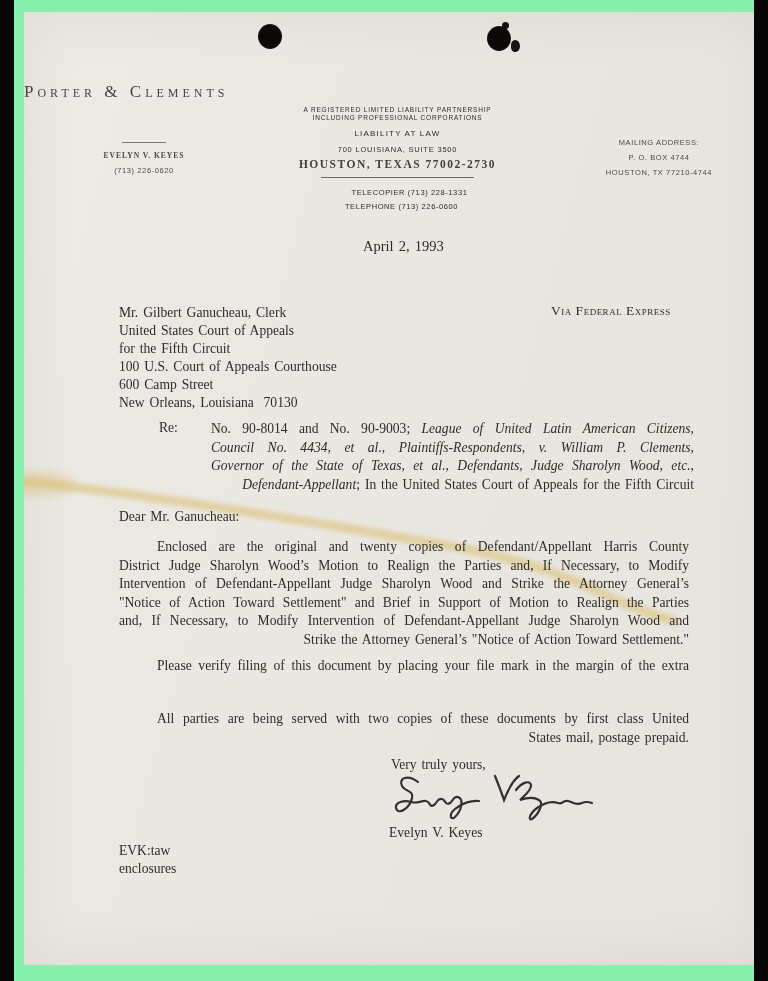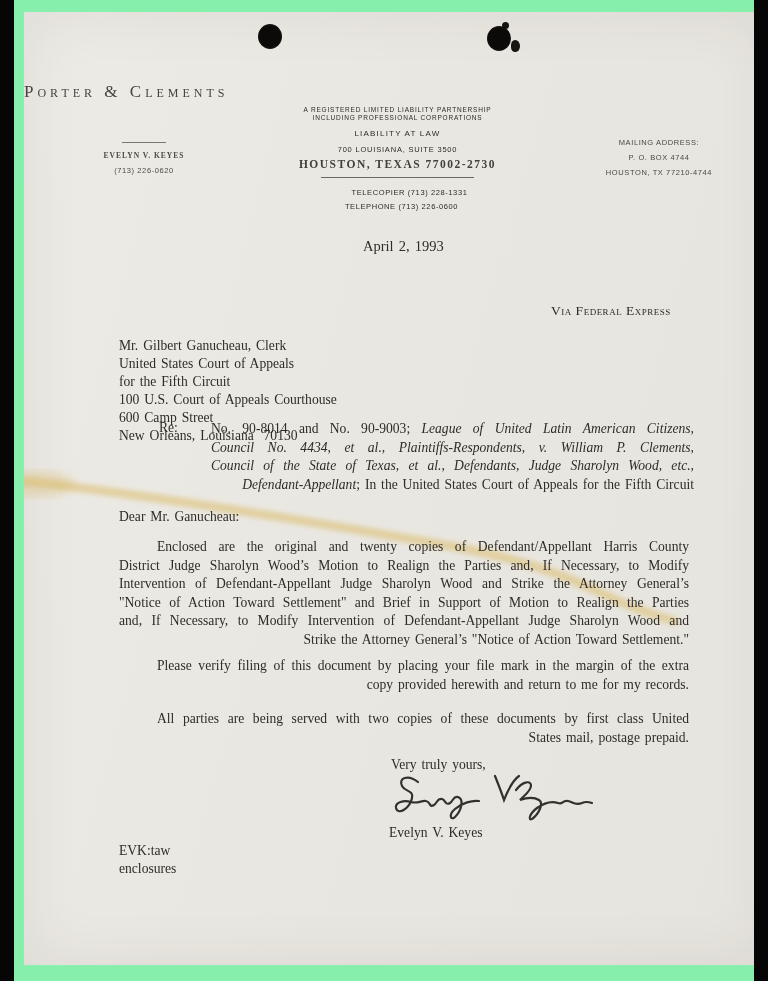--- a/index.html
+++ b/index.html
@@ -46,21 +46,21 @@
 
   .lh-right { position:absolute; left:570px; top:126px; width:130px; text-align:center;
     color:#4c4944; font-family:"Liberation Sans","DejaVu Sans",sans-serif; }
   .lh-right div { font-size:7.5px; letter-spacing:0.6px; margin-bottom:6px; white-space:nowrap; }
 
   
   .typed { color:#2f2c28; font-size:13.6px; word-spacing:1.5px; }
   .date       { position:absolute; left:339px; top:226px; font-size:14.5px; }
   .via        { position:absolute; left:527px; top:291px; font-size:13.5px;
                 font-variant:small-caps; letter-spacing:0.5px; }
-  .recipient  { position:absolute; left:95px; top:292px; width:300px; line-height:18px;margin-top:33px; }
+  .recipient  { position:absolute; left:95px; top:292px; width:300px; line-height:18px; }
   .re-label   { position:absolute; left:135px; top:408px; }
   .re-block   { position:absolute; left:187px; top:408px; width:483px; line-height:18.5px; }
   .re-block .it { font-style:italic; }
   .salutation { position:absolute; left:95px; top:497px; }
   .para       { position:absolute; left:95px; width:570px; line-height:18.6px; }
   .p1 { top:526px; }
   .p2 { top:645px; }
   .p3 { top:698px; }
   .closing    { position:absolute; left:367px; top:745px; }
   .signer     { position:absolute; left:365px; top:813px; }
@@ -126,37 +126,36 @@
         <div class="line">for the Fifth Circuit</div>
         <div class="line">100 U.S. Court of Appeals Courthouse</div>
         <div class="line">600 Camp Street</div>
         <div class="line last">New Orleans, Louisiana&nbsp; 70130</div>
       </div>
 
     <div class="re-label typed">Re:</div>
     <div class="re-block typed justify">
         <div class="line"><span>No. 90-8014 and No. 90-9003; </span><span class="it">League of United Latin American Citizens,</span></div>
         <div class="line"><span class="it">Council No. 4434, et al., Plaintiffs-Respondents, v. William P. Clements,</span></div>
-        <div class="line"><span class="it">Council of the State of Texas, et al., Defendants, Judge Sharolyn Wood, etc.,</span></div>
+        <div class="line"><span class="it">Governor of the State of Texas, et al., Defendants, Judge Sharolyn Wood, etc.,</span></div>
         <div class="line last"><span class="it">Defendant-Appellant</span><span>; In the United States Court of Appeals for the Fifth Circuit</span></div>
       </div>
 
     <div class="salutation typed">Dear Mr. Ganucheau:</div>
 
     <div class="para p1 typed justify">
         <div class="line" style="padding-left: 38px;">Enclosed are the original and twenty copies of Defendant/Appellant Harris County</div>
         <div class="line">District Judge Sharolyn Wood’s Motion to Realign the Parties and, If Necessary, to Modify</div>
         <div class="line">Intervention of Defendant-Appellant Judge Sharolyn Wood and Strike the Attorney General’s</div>
         <div class="line">"Notice of Action Toward Settlement" and Brief in Support of Motion to Realign the Parties</div>
         <div class="line">and, If Necessary, to Modify Intervention of Defendant-Appellant Judge Sharolyn Wood and</div>
         <div class="line last">Strike the Attorney General’s "Notice of Action Toward Settlement."</div>
       </div>
     <div class="para p2 typed justify">
         <div class="line" style="padding-left: 38px;">Please verify filing of this document by placing your file mark in the margin of the extra</div>
-        <div class="line last">copy provided herewith and return to me for my records.</div>
       </div>
     <div class="para p3 typed justify">
         <div class="line" style="padding-left: 38px;">All parties are being served with two copies of these documents by first class United</div>
         <div class="line last">States mail, postage prepaid.</div>
       </div>
 
     <div class="closing typed">Very truly yours,</div>
 
     <svg class="signature" width="205" height="58" viewBox="0 0 205 58">
       <g fill="none" stroke="#24221e" stroke-width="2.2" stroke-linecap="round" opacity="0.92">

